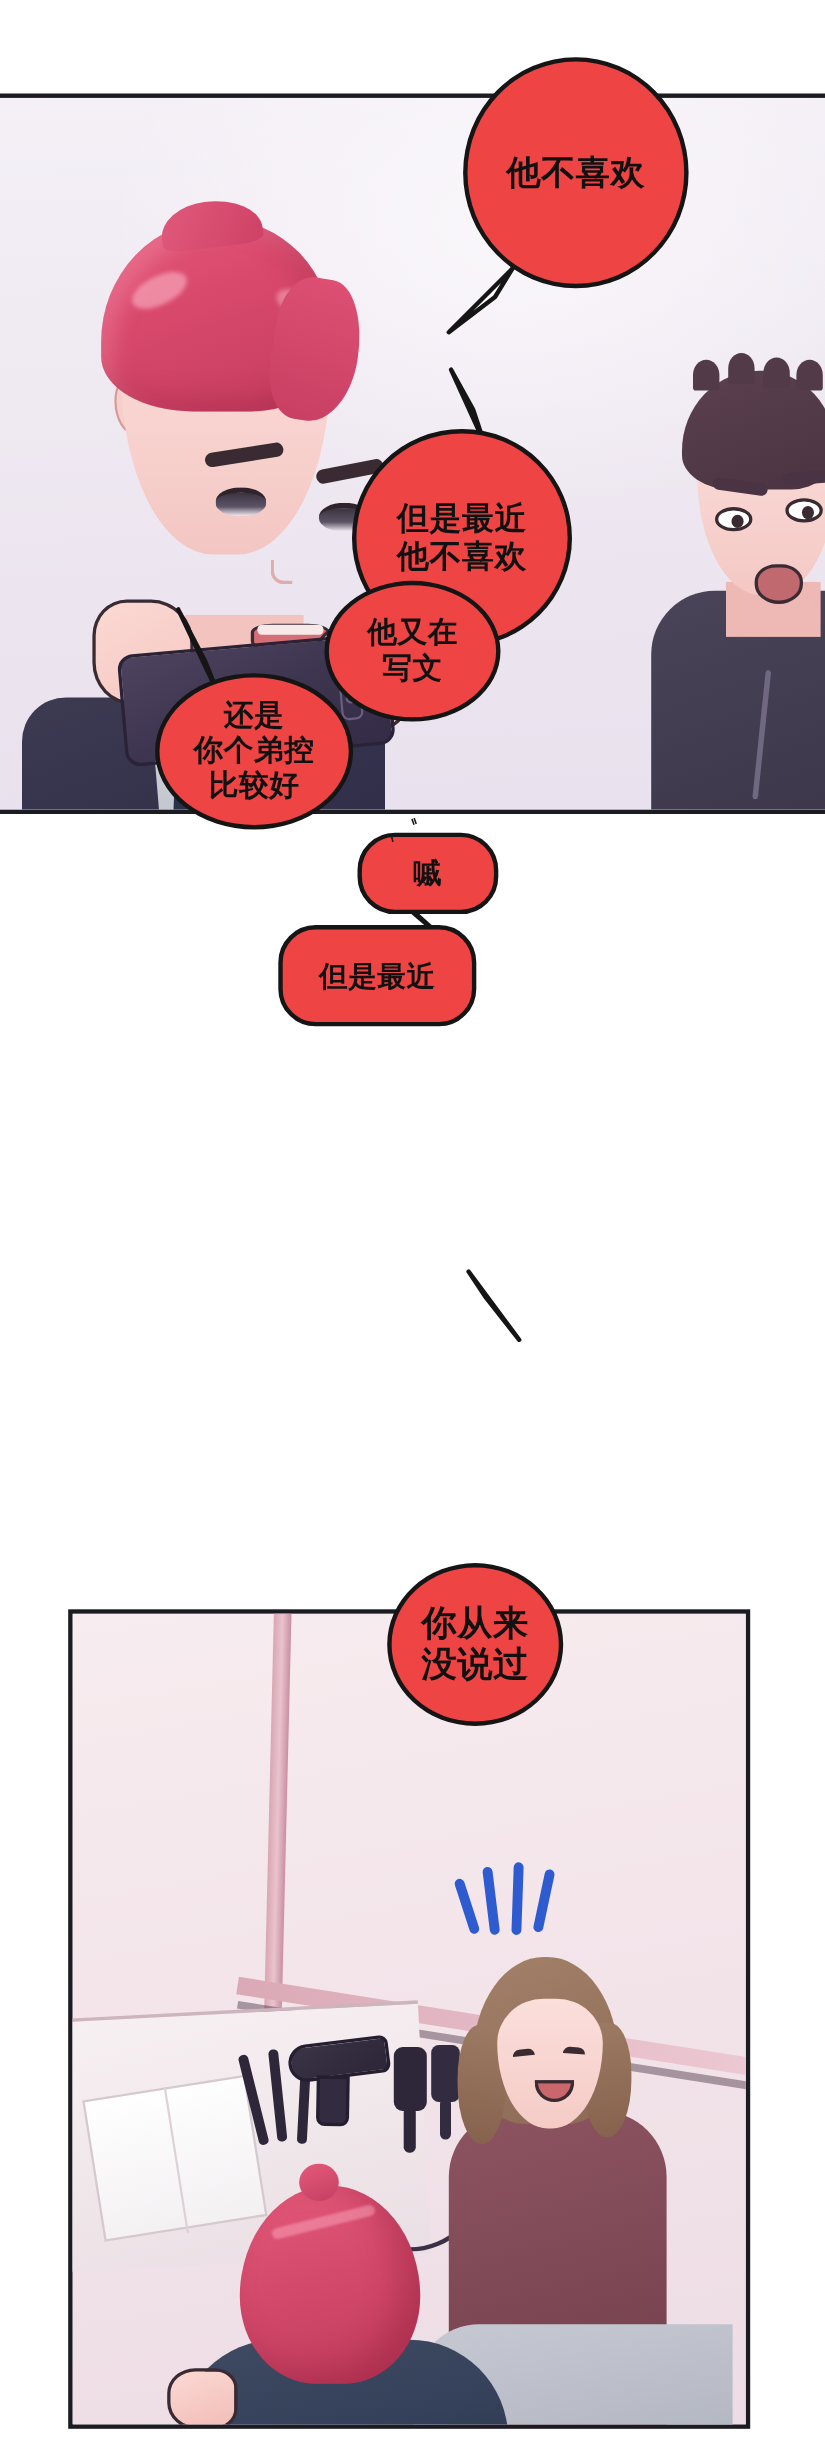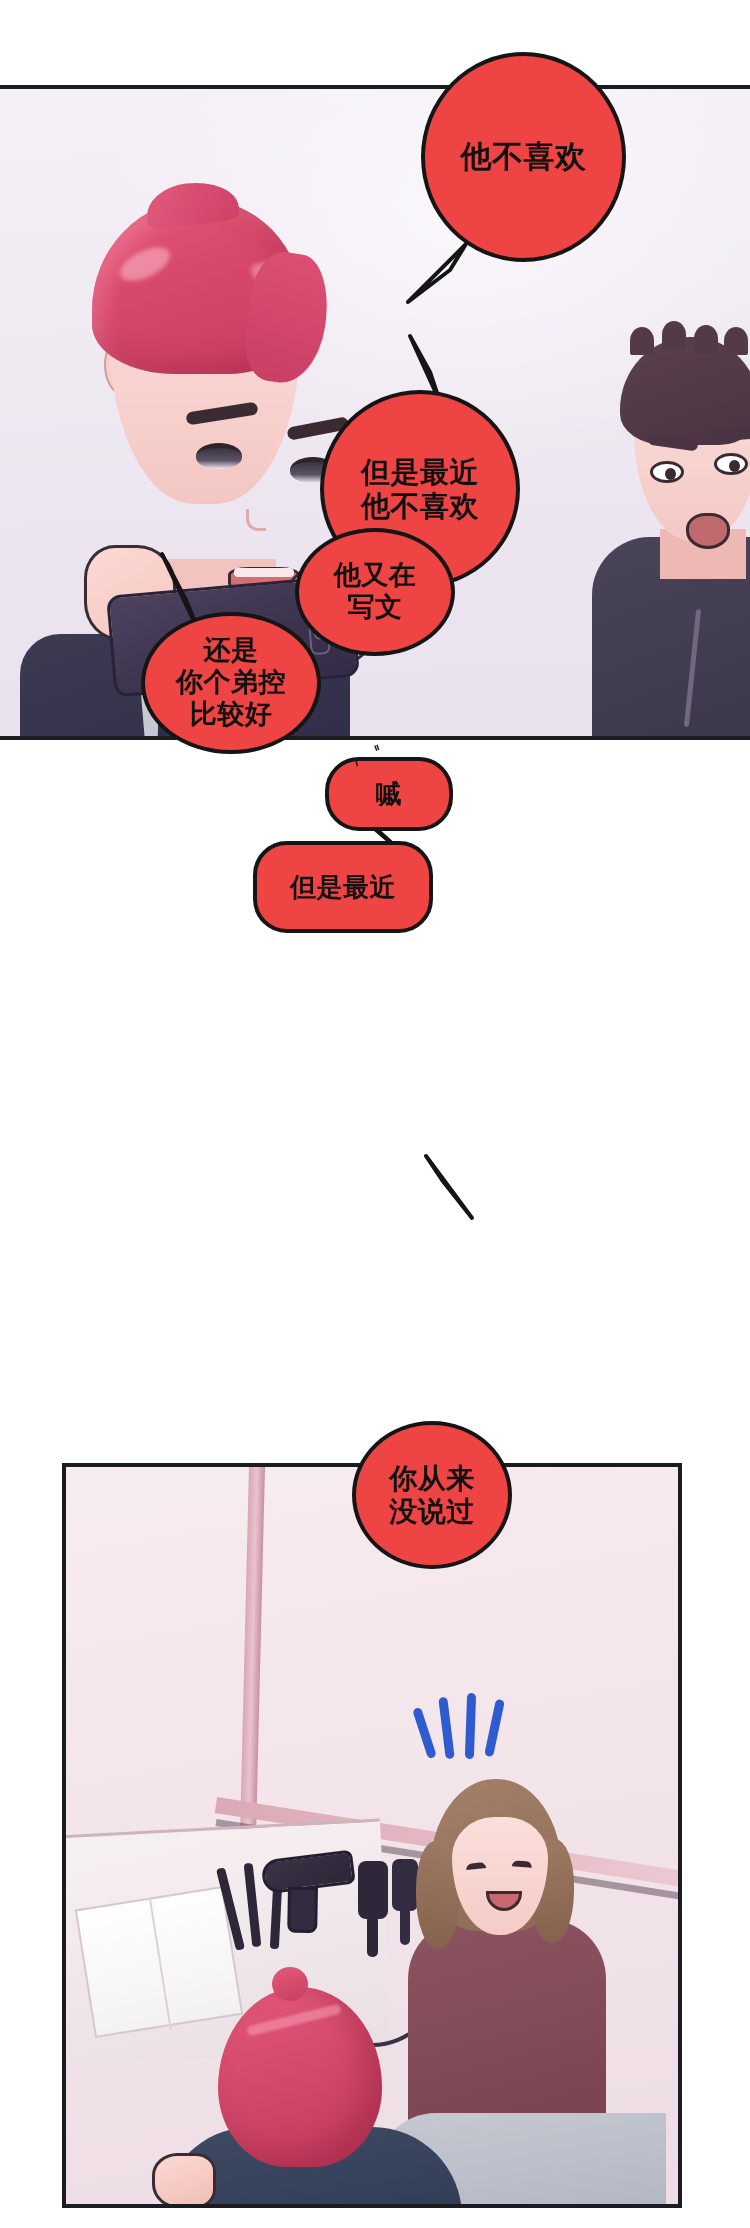--- a/index.html
+++ b/index.html
@@ -390,21 +390,21 @@
   .tail svg{ display:block; }
 
   
   #bub1{ left:421px; top:52px;  width:205px; height:210px; font-size:31px; }
   #bub2{ left:320px; top:390px; width:200px; height:198px; font-size:29px; }
   #bub3{ left:295px; top:528px; width:160px; height:128px; font-size:27px; border-radius:50%; }
   #bub4{ left:141px; top:612px; width:180px; height:142px; font-size:27px; border-radius:50%; }
   #bub5{ left:325px; top:757px; width:128px; height:74px;  font-size:26px; }
   #bub6{ left:253px; top:841px; width:180px; height:92px;  font-size:26px; }
   #bub7{ left:196px; top:1029px; width:166px; height:150px; font-size:29px; border-radius:50%; }
-  #bub8{ left:352px; top:1421px; width:160px; height:148px; font-size:28px; border-radius:50%; }
+  #bub8{ left:352px; top:1421px; width:160px; height:148px; font-size:32px; border-radius:50%; }
 
   .drop{
     position:absolute; z-index:41; color:#151515; font-size:15px; font-weight:700;
     font-family:"Liberation Sans","DejaVu Sans",sans-serif;
   }
 </style>
 </head>
 <body>
 
 <div class="page">

